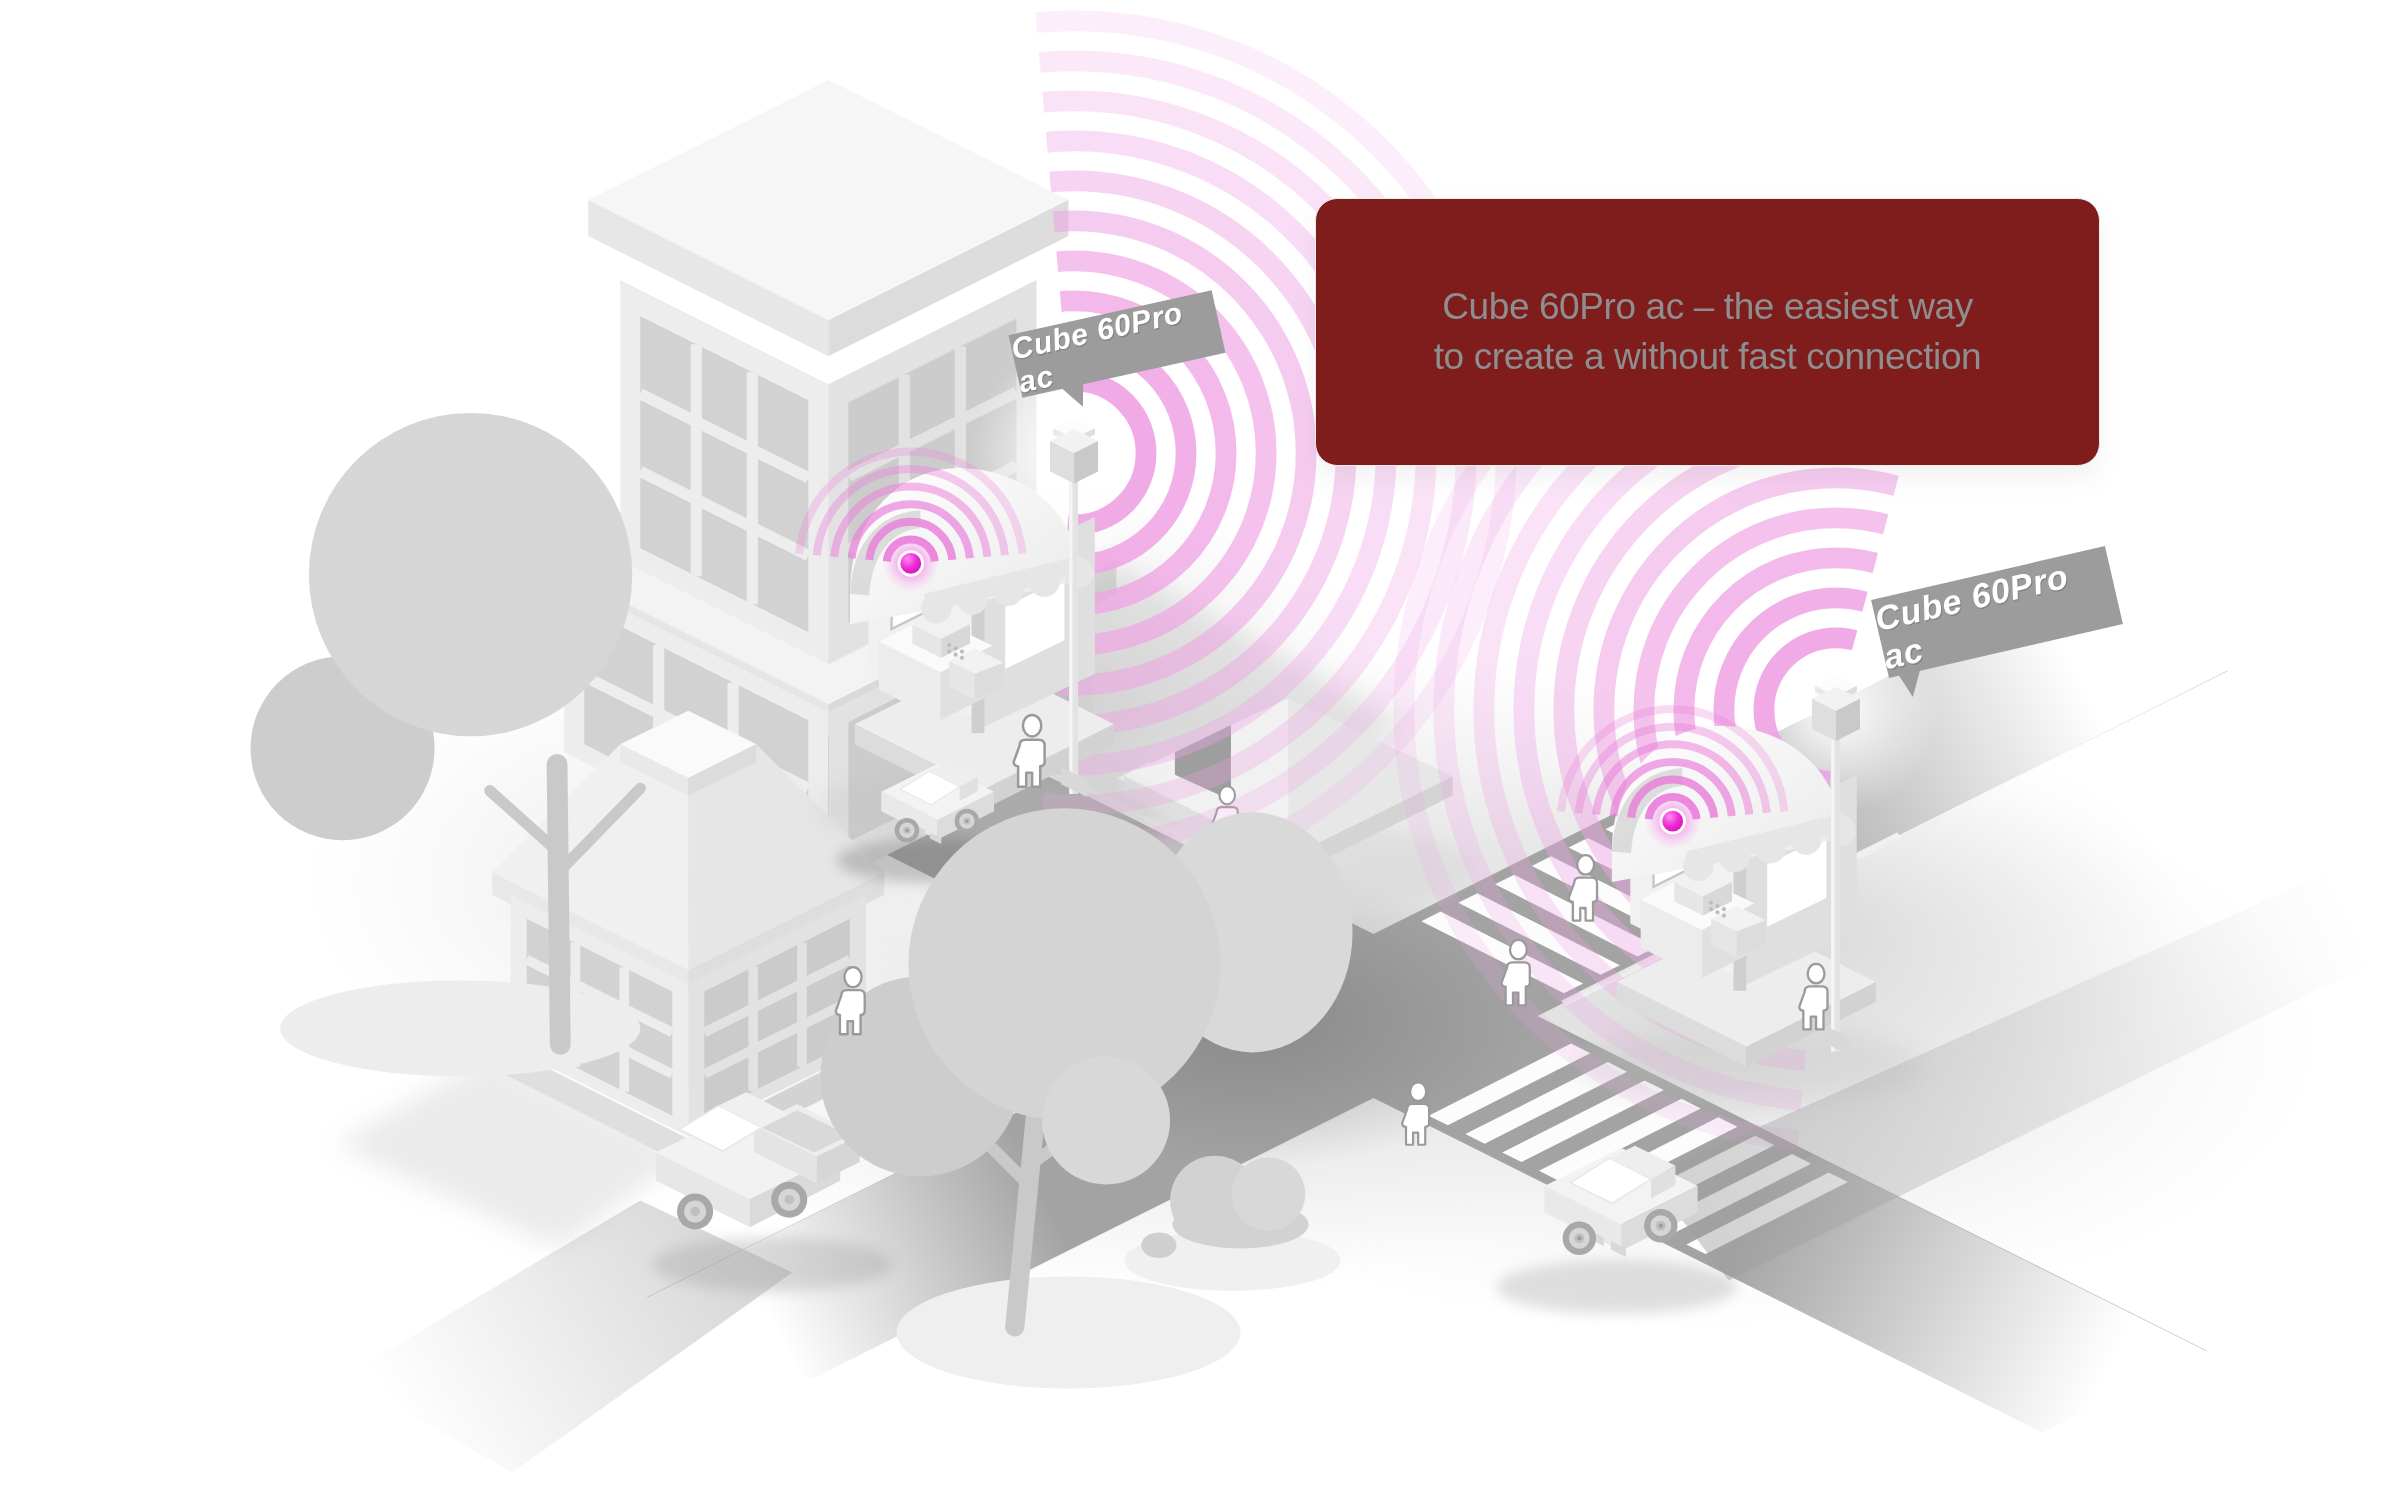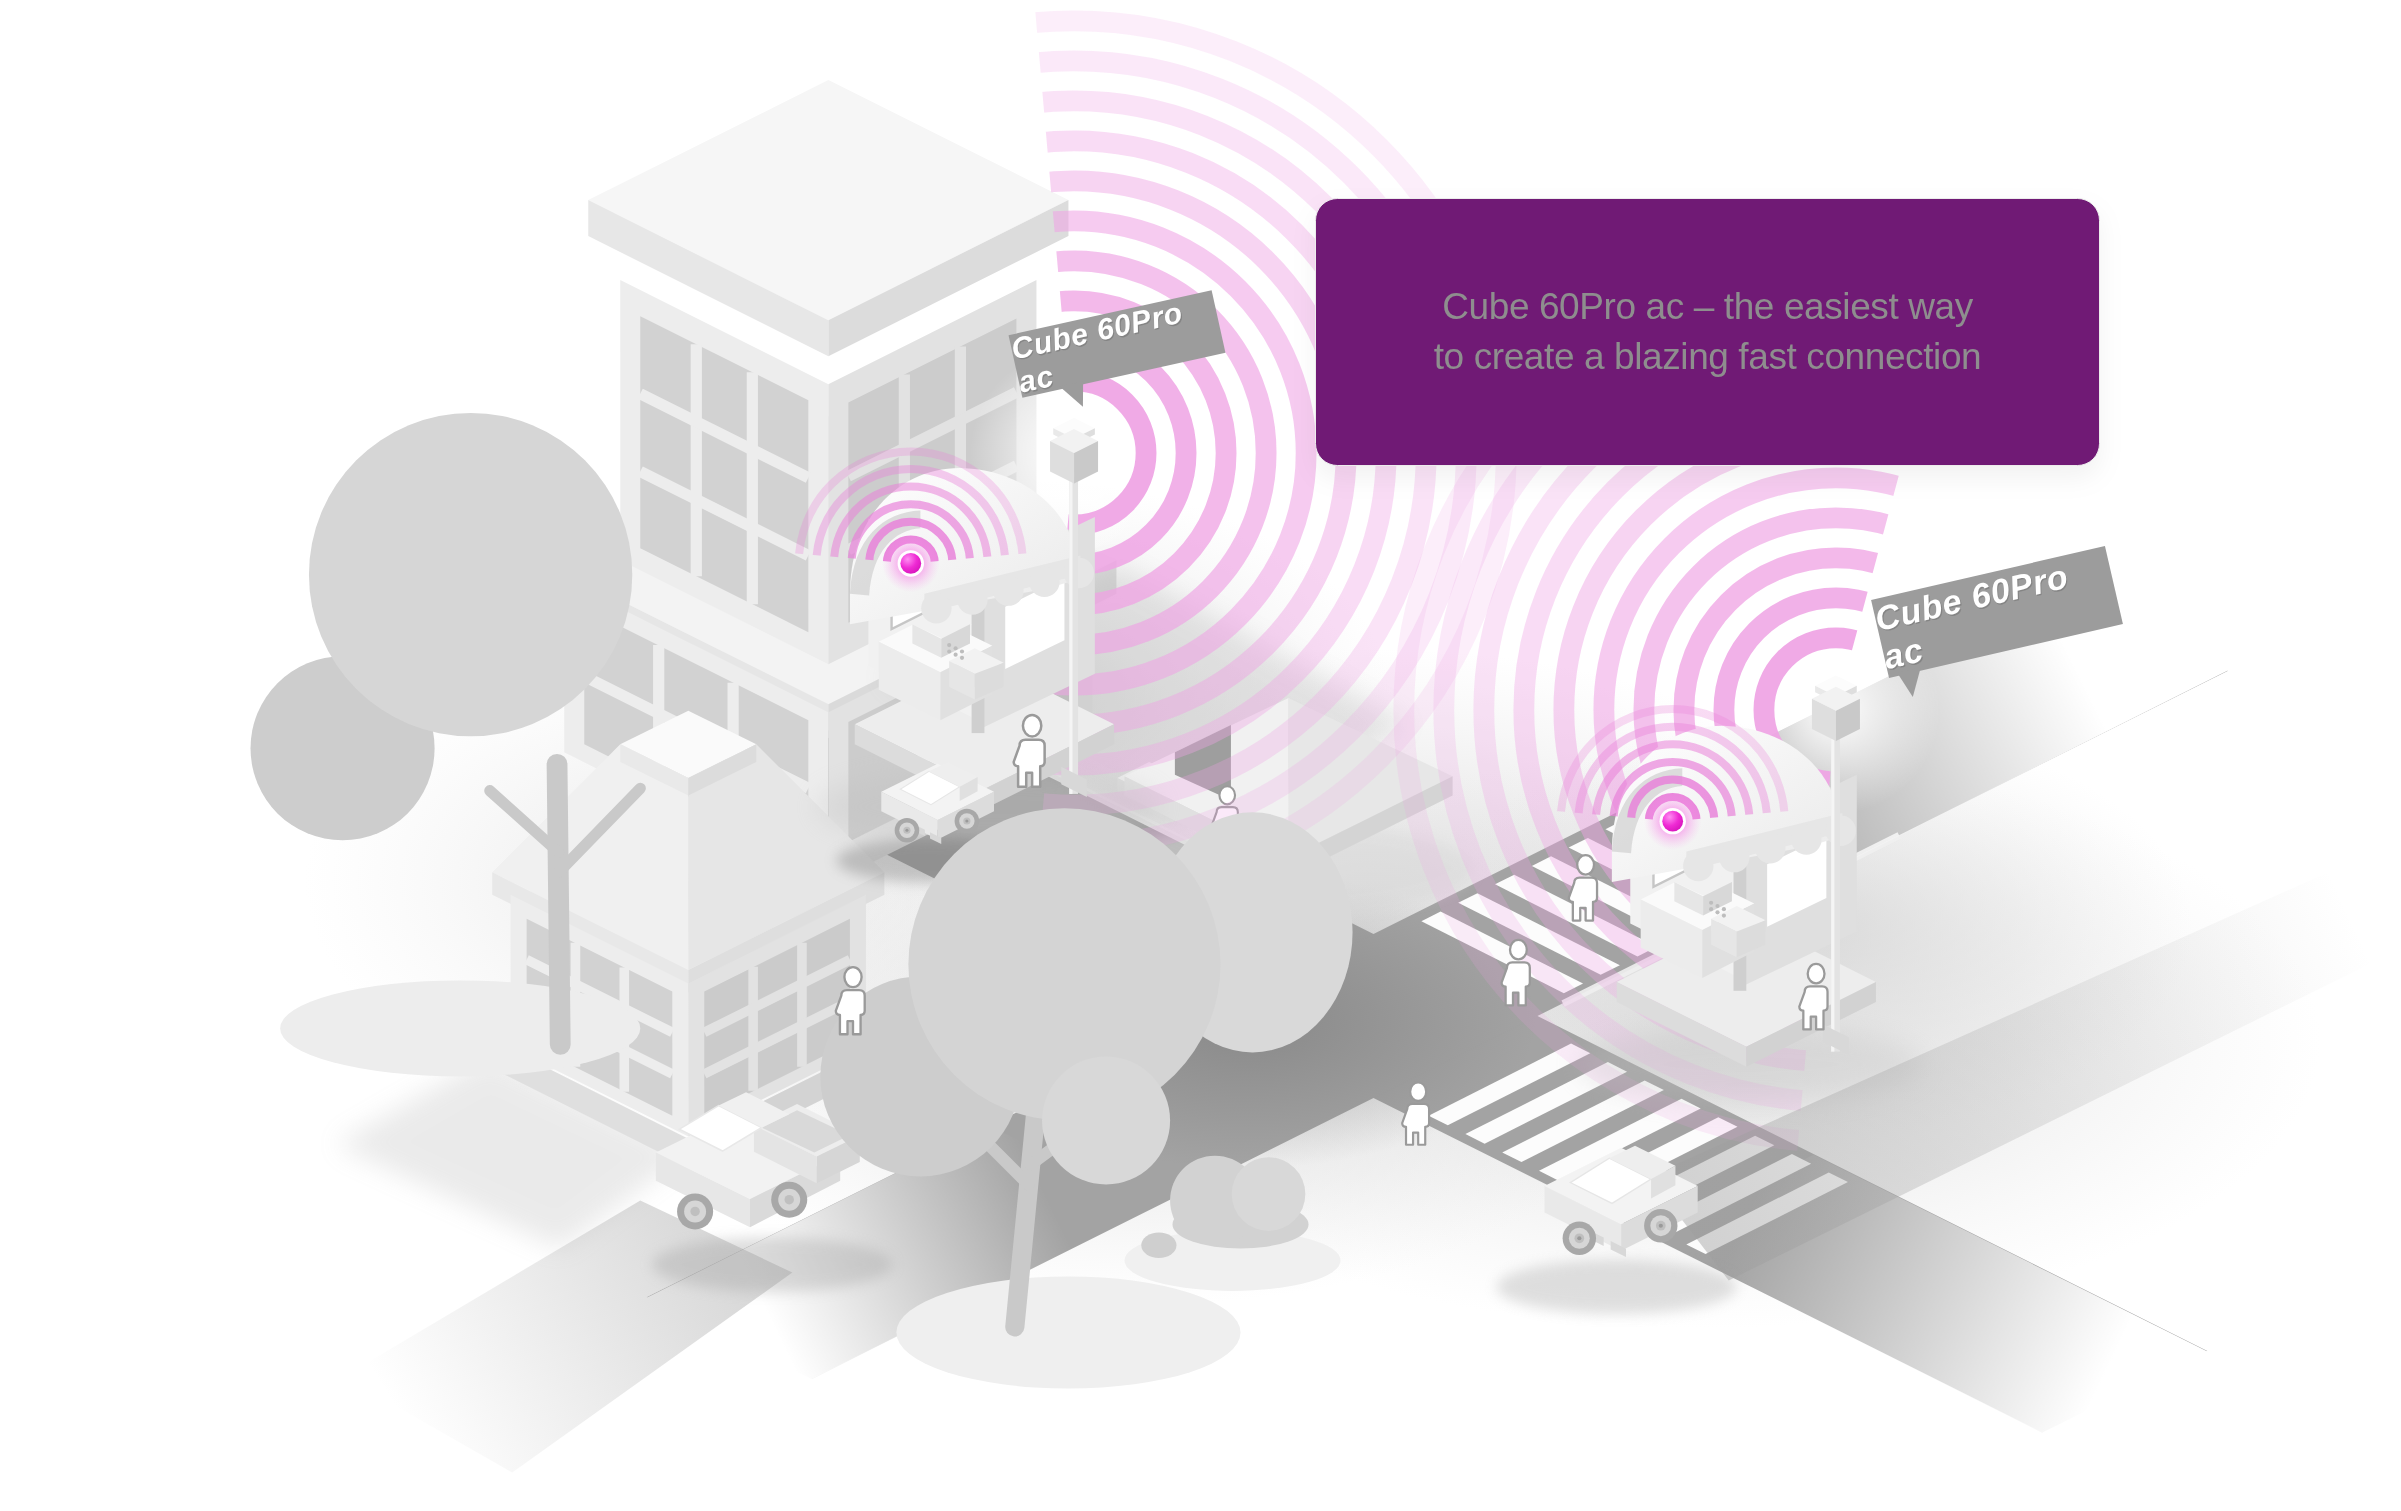--- a/index.html
+++ b/index.html
@@ -1,20 +1,20 @@
 <!DOCTYPE html>
 <html style="font-size:12.8px"><head>
 <meta charset="utf-8">
 <style>
   html,body{margin:0;padding:0;background:#fff;}
   .stage{position:relative;width:2401px;height:1511px;background:#ffffff;overflow:hidden;
          font-family:"Liberation Sans","DejaVu Sans",sans-serif;}
   .scene-svg{position:absolute;left:0;top:0;}
   
-  .info-card{position:absolute;left:1315px;top:198px;width:783px;height:266px;background:#701a75;
+  .info-card{position:absolute;left:1315px;top:198px;width:783px;height:266px;background:#7f1d1d;
              border:1.6px solid #ececec;border-radius:22.4px;box-shadow:0 11.2px 24px rgba(130,130,130,.10);
              display:flex;flex-direction:column;justify-content:center;}
   .info-card .line{color:#8e8e8e;font-size:37px;line-height:50px;letter-spacing:-0.4px;text-align:center;}
   
   .banner{position:absolute;background:#9c9c9c;color:#ffffff;display:flex;align-items:center;
           justify-content:center;font-weight:bold;font-style:italic;letter-spacing:0.8px;
           text-shadow:0.8px 1.6px 0 rgba(0,0,0,.15);}
   .banner-left{left:1013px;top:312px;width:208px;height:64px;transform:rotate(-12.5deg);font-size:30px;}
   .banner-right{left:1877px;top:572px;width:240px;height:80px;transform:rotate(-13deg);font-size:34px;}
   .banner .tail{position:absolute;width:0;height:0;}
@@ -423,17 +423,17 @@
   <span class="tail"></span>
 </div>
 
 <div class="banner banner-right">
   <span>Cube 60Pro ac</span>
   <span class="tail"></span>
 </div>
 
 <div class="info-card">
   <div class="line">Cube 60Pro ac – the easiest way</div>
-  <div class="line">to create a blazing fast connection</div>
+  <div class="line">to create a without fast connection</div>
 </div>
 
 </div>
 
 
 </body></html>

